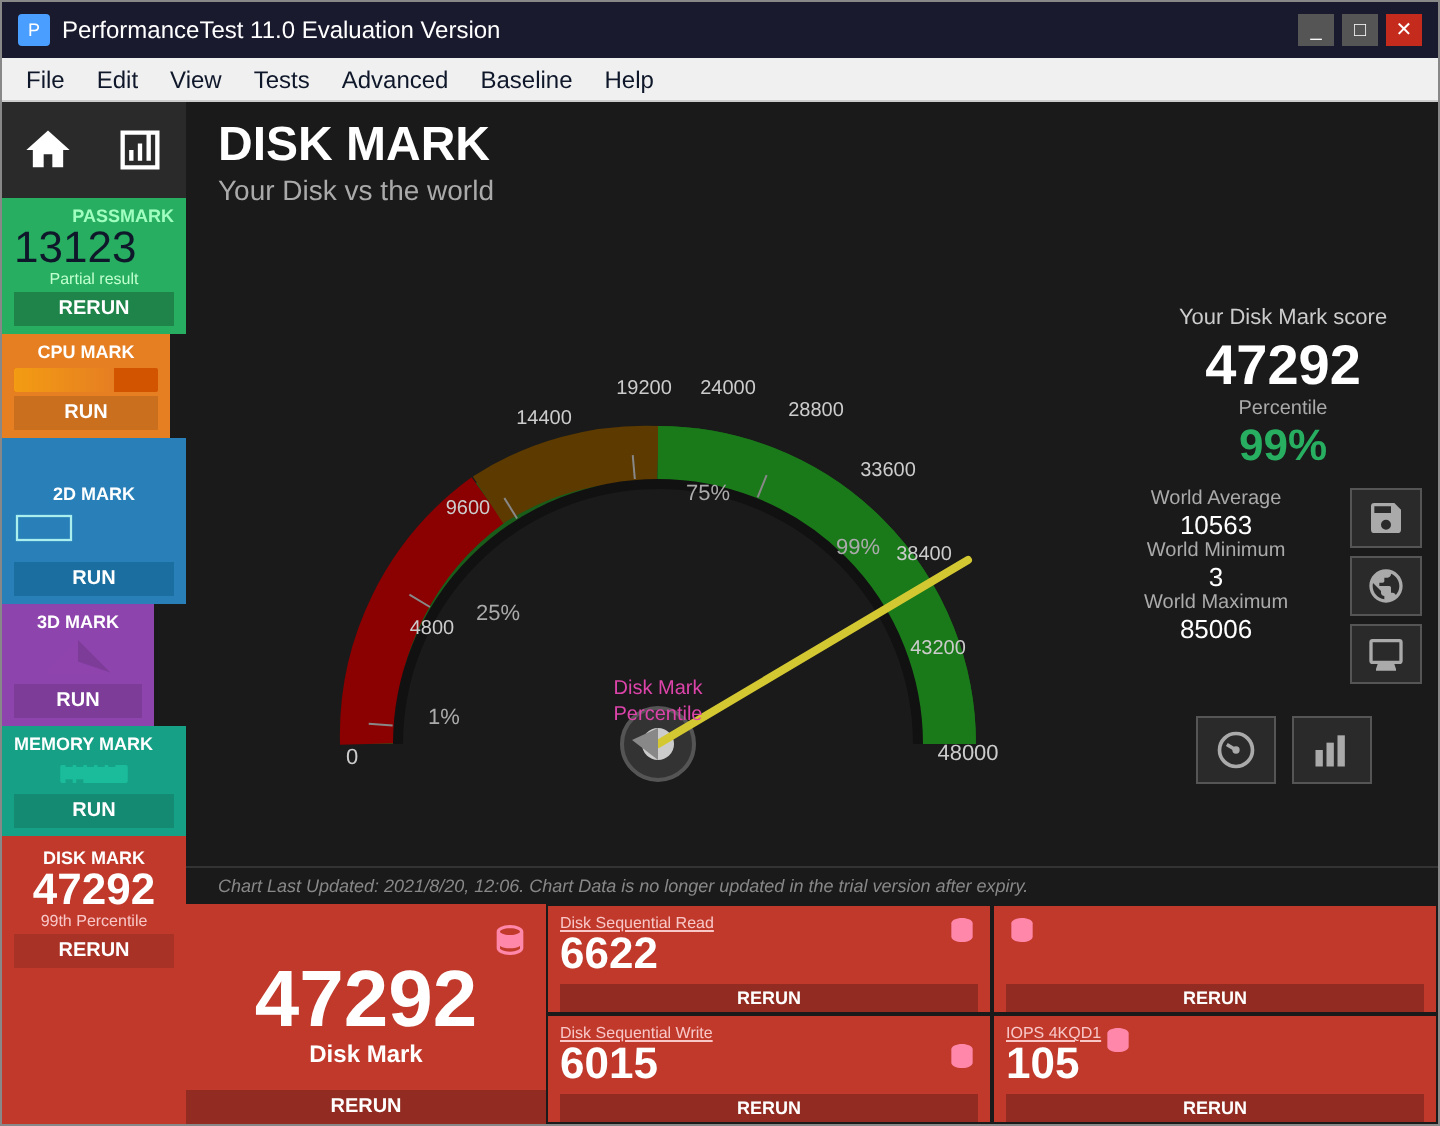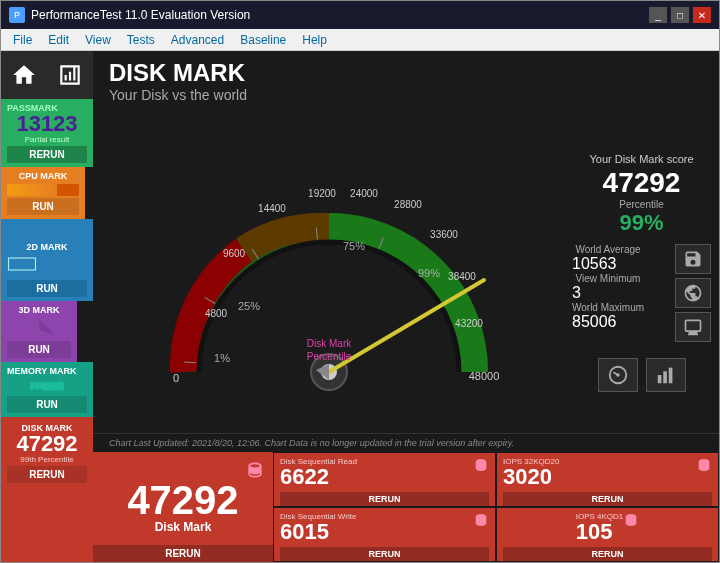--- a/index.html
+++ b/index.html
@@ -8,34 +8,34 @@
     .window { width: 720px; height: 563px; background: #f0f0f0; border: 1px solid #888; display: flex; flex-direction: column; }
 
     .title-bar { background: #1a1a2e; color: white; display: flex; align-items: center; justify-content: space-between; padding: 4px 8px; height: 28px; }
     .title-bar-left { display: flex; align-items: center; gap: 6px; font-size: 12px; }
     .title-bar-icon { width: 16px; height: 16px; background: #4a9eff; border-radius: 2px; display: flex; align-items: center; justify-content: center; font-size: 9px; color: white; }
     .title-bar-controls { display: flex; gap: 4px; }
     .title-btn { width: 18px; height: 16px; background: #555; color: white; font-size: 10px; display: flex; align-items: center; justify-content: center; cursor: pointer; border: none; }
     .title-btn.close { background: #c42b1c; }
 
     .menu-bar { background: #f0f0f0; display: flex; align-items: center; height: 22px; border-bottom: 1px solid #ccc; padding: 0 4px; }
-    .menu-item { font-size: 12px; padding: 2px 8px; cursor: pointer; color: #0369a1; }
+    .menu-item { font-size: 12px; padding: 2px 8px; cursor: pointer; color: #0f172a; }
 
     .main-content { display: flex; flex: 1; overflow: hidden; }
 
     
     .sidebar { width: 92px; background: #1a1a1a; display: flex; flex-direction: column; }
 
     .nav-icons { display: flex; background: #2a2a2a; padding: 4px 0; }
     .nav-icon-btn { width: 46px; height: 40px; display: flex; align-items: center; justify-content: center; cursor: pointer; border: none; background: transparent; }
     .nav-icon-btn svg { width: 26px; height: 26px; }
 
     .passmark-section { background: #27ae60; width: 92px; padding: 4px 6px; cursor: pointer; }
-    .passmark-label { font-size: 9px; color: #a0ffc0; font-weight: bold; text-align: left; }
-    .passmark-score { font-size: 22px; color: #4c1d95; font-weight: bold; text-align: center; line-height: 1; }
+    .passmark-label { font-size: 9px; color: #a0ffc0; font-weight: bold; text-align: right; }
+    .passmark-score { font-size: 22px; color: #0f172a; font-weight: normal; text-align: left; line-height: 1; }
     .passmark-sub { font-size: 8px; color: #c0ffd0; text-align: center; }
     .passmark-rerun { background: #1e8449; text-align: center; padding: 3px; font-size: 10px; color: white; font-weight: bold; cursor: pointer; margin-top: 2px; }
 
     .cpu-section { background: #e67e22; width: 84px; padding: 4px 6px; cursor: pointer; }
     .cpu-label { font-size: 9px; color: #fff; font-weight: bold; text-align: center; }
     .cpu-bar { height: 12px; background: #d35400; margin: 3px 0 2px; position: relative; overflow: hidden; border-radius: 1px; }
     .cpu-bar-fill { height: 100%; background: linear-gradient(90deg, #f39c12, #e67e22); width: 70%; }
     .cpu-run { background: #ca6f1e; text-align: center; padding: 3px; font-size: 10px; color: white; font-weight: bold; cursor: pointer; }
 
     .twod-section { background: #2980b9; width: 92px; padding: 4px 6px; cursor: pointer; }
@@ -65,37 +65,37 @@
     .panel-body { flex: 1; display: flex; flex-direction: column; overflow: hidden; }
 
     .gauge-section { display: flex; flex: 1; align-items: center; }
 
     
     .gauge-container { flex: 1; display: flex; align-items: center; justify-content: center; position: relative; height: 280px; }
     .score-title { font-size: 11px; color: #ccc; text-align: center; margin-bottom: 2px; }
     .score-value { font-size: 28px; color: white; font-weight: bold; text-align: center; }
     .percentile-value { font-size: 22px; color: #27ae60; font-weight: bold; text-align: center; }
     .stat-label { font-size: 10px; color: #aaa; text-align: center; }
-    .stat-value { font-size: 16px; color: white; }
+    .stat-value { font-size: 13px; color: white; text-align: center; }
     .gauge-icon-btn { width: 36px; height: 30px; background: #2a2a2a; border: 1px solid #555; display: flex; align-items: center; justify-content: center; cursor: pointer; }
 
     .chart-note { padding: 4px 16px; font-size: 9px; color: #888; font-style: italic; border-top: 1px solid #333; }
 
     
     .bottom-cards { display: flex; height: 110px; }
 
     .card-main { background: #c0392b; width: 180px; display: flex; flex-direction: column; align-items: center; justify-content: center; padding: 8px; position: relative; }
     .card-main-score { font-size: 40px; color: white; font-weight: bold; line-height: 1; }
     .card-name { font-size: 12px; color: white; font-weight: bold; }
     .card-rerun { background: #922b21; width: 100%; text-align: center; padding: 3px; font-size: 10px; color: white; font-weight: bold; cursor: pointer; position: absolute; bottom: 0; left: 0; }
 
     .card-group { flex: 1; display: grid; grid-template-columns: 1fr 1fr; grid-template-rows: 1fr 1fr; }
 
     .sub-card { background: #c0392b; border: 1px solid #1a1a1a; display: flex; flex-direction: column; justify-content: space-between; padding: 4px 6px 0; position: relative; }
-    .sub-card-label { font-size: 8px; color: #f8c8c8; }
+    .sub-card-label { font-size: 8px; color: #f8c8c8; text-decoration: underline; }
     .sub-card-score { font-size: 22px; color: white; font-weight: bold; line-height: 1; }
     .sub-card-rerun { background: #922b21; text-align: center; padding: 2px; font-size: 9px; color: white; font-weight: bold; cursor: pointer; }
   </style>
 </head>
 <body>
 
 <div class="window">
 
   <div class="title-bar">
     <div class="title-bar-left">
@@ -279,21 +279,21 @@
           <div style="width:155px; padding:8px; color:white;">
             <div class="score-title">Your Disk Mark score</div>
             <div class="score-value">47292</div>
             <div class="stat-label">Percentile</div>
             <div class="percentile-value">99%</div>
 
             <div style="display:flex; align-items:flex-start; justify-content:space-between; margin-top:8px;">
               <div>
                 <div class="stat-label">World Average</div>
                 <div class="stat-value">10563</div>
-                <div class="stat-label">View Minimum</div>
+                <div class="stat-label">World Minimum</div>
                 <div class="stat-value">3</div>
                 <div class="stat-label">World Maximum</div>
                 <div class="stat-value">85006</div>
               </div>
               <div style="display:flex; flex-direction:column; gap:4px;">
                 <div class="gauge-icon-btn">
                   <svg width="20" height="20" viewBox="0 0 24 24" fill="#aaa">
                     <path d="M17 3H5a2 2 0 0 0-2 2v14a2 2 0 0 0 2 2h14a2 2 0 0 0 2-2V7l-4-4zm-5 16a3 3 0 1 1 0-6 3 3 0 0 1 0 6zm3-10H5V5h10v4z"></path>
                   </svg>
                 </div>
@@ -354,46 +354,42 @@
                 </div>
                 <svg width="16" height="16" viewBox="0 0 24 24" fill="#f8a">
                   <path d="M12 3C7.58 3 4 4.79 4 7v10c0 2.21 3.58 4 8 4s8-1.79 8-4V7c0-2.21-3.58-4-8-4z"></path>
                 </svg>
               </div>
               <div class="sub-card-rerun">RERUN</div>
             </div>
 
             <div class="sub-card">
               <div style="display:flex; justify-content:space-between; align-items:flex-start;">
-                <div>
-                  <div class="sub-card-label">IOPS 32KQD20</div>
-                  <div class="sub-card-score">3020</div>
-                </div>
                 <svg width="16" height="16" viewBox="0 0 24 24" fill="#f8a">
                   <path d="M12 3C7.58 3 4 4.79 4 7v10c0 2.21 3.58 4 8 4s8-1.79 8-4V7c0-2.21-3.58-4-8-4z"></path>
                 </svg>
               </div>
               <div class="sub-card-rerun">RERUN</div>
             </div>
 
             <div class="sub-card">
-              <div style="display:flex; justify-content:space-between; align-items:flex-start;">
+              <div style="display:flex; justify-content:space-between; align-items:center;">
                 <div>
                   <div class="sub-card-label">Disk Sequential Write</div>
                   <div class="sub-card-score">6015</div>
                 </div>
                 <svg width="16" height="16" viewBox="0 0 24 24" fill="#f8a">
                   <path d="M12 3C7.58 3 4 4.79 4 7v10c0 2.21 3.58 4 8 4s8-1.79 8-4V7c0-2.21-3.58-4-8-4z"></path>
                 </svg>
               </div>
               <div class="sub-card-rerun">RERUN</div>
             </div>
 
             <div class="sub-card">
-              <div style="display:flex; justify-content:center; align-items:flex-start;">
+              <div style="display:flex; justify-content:flex-start; align-items:flex-start;">
                 <div>
                   <div class="sub-card-label">IOPS 4KQD1</div>
                   <div class="sub-card-score">105</div>
                 </div>
                 <svg width="16" height="16" viewBox="0 0 24 24" fill="#f8a">
                   <path d="M12 3C7.58 3 4 4.79 4 7v10c0 2.21 3.58 4 8 4s8-1.79 8-4V7c0-2.21-3.58-4-8-4z"></path>
                 </svg>
               </div>
               <div class="sub-card-rerun">RERUN</div>
             </div>

